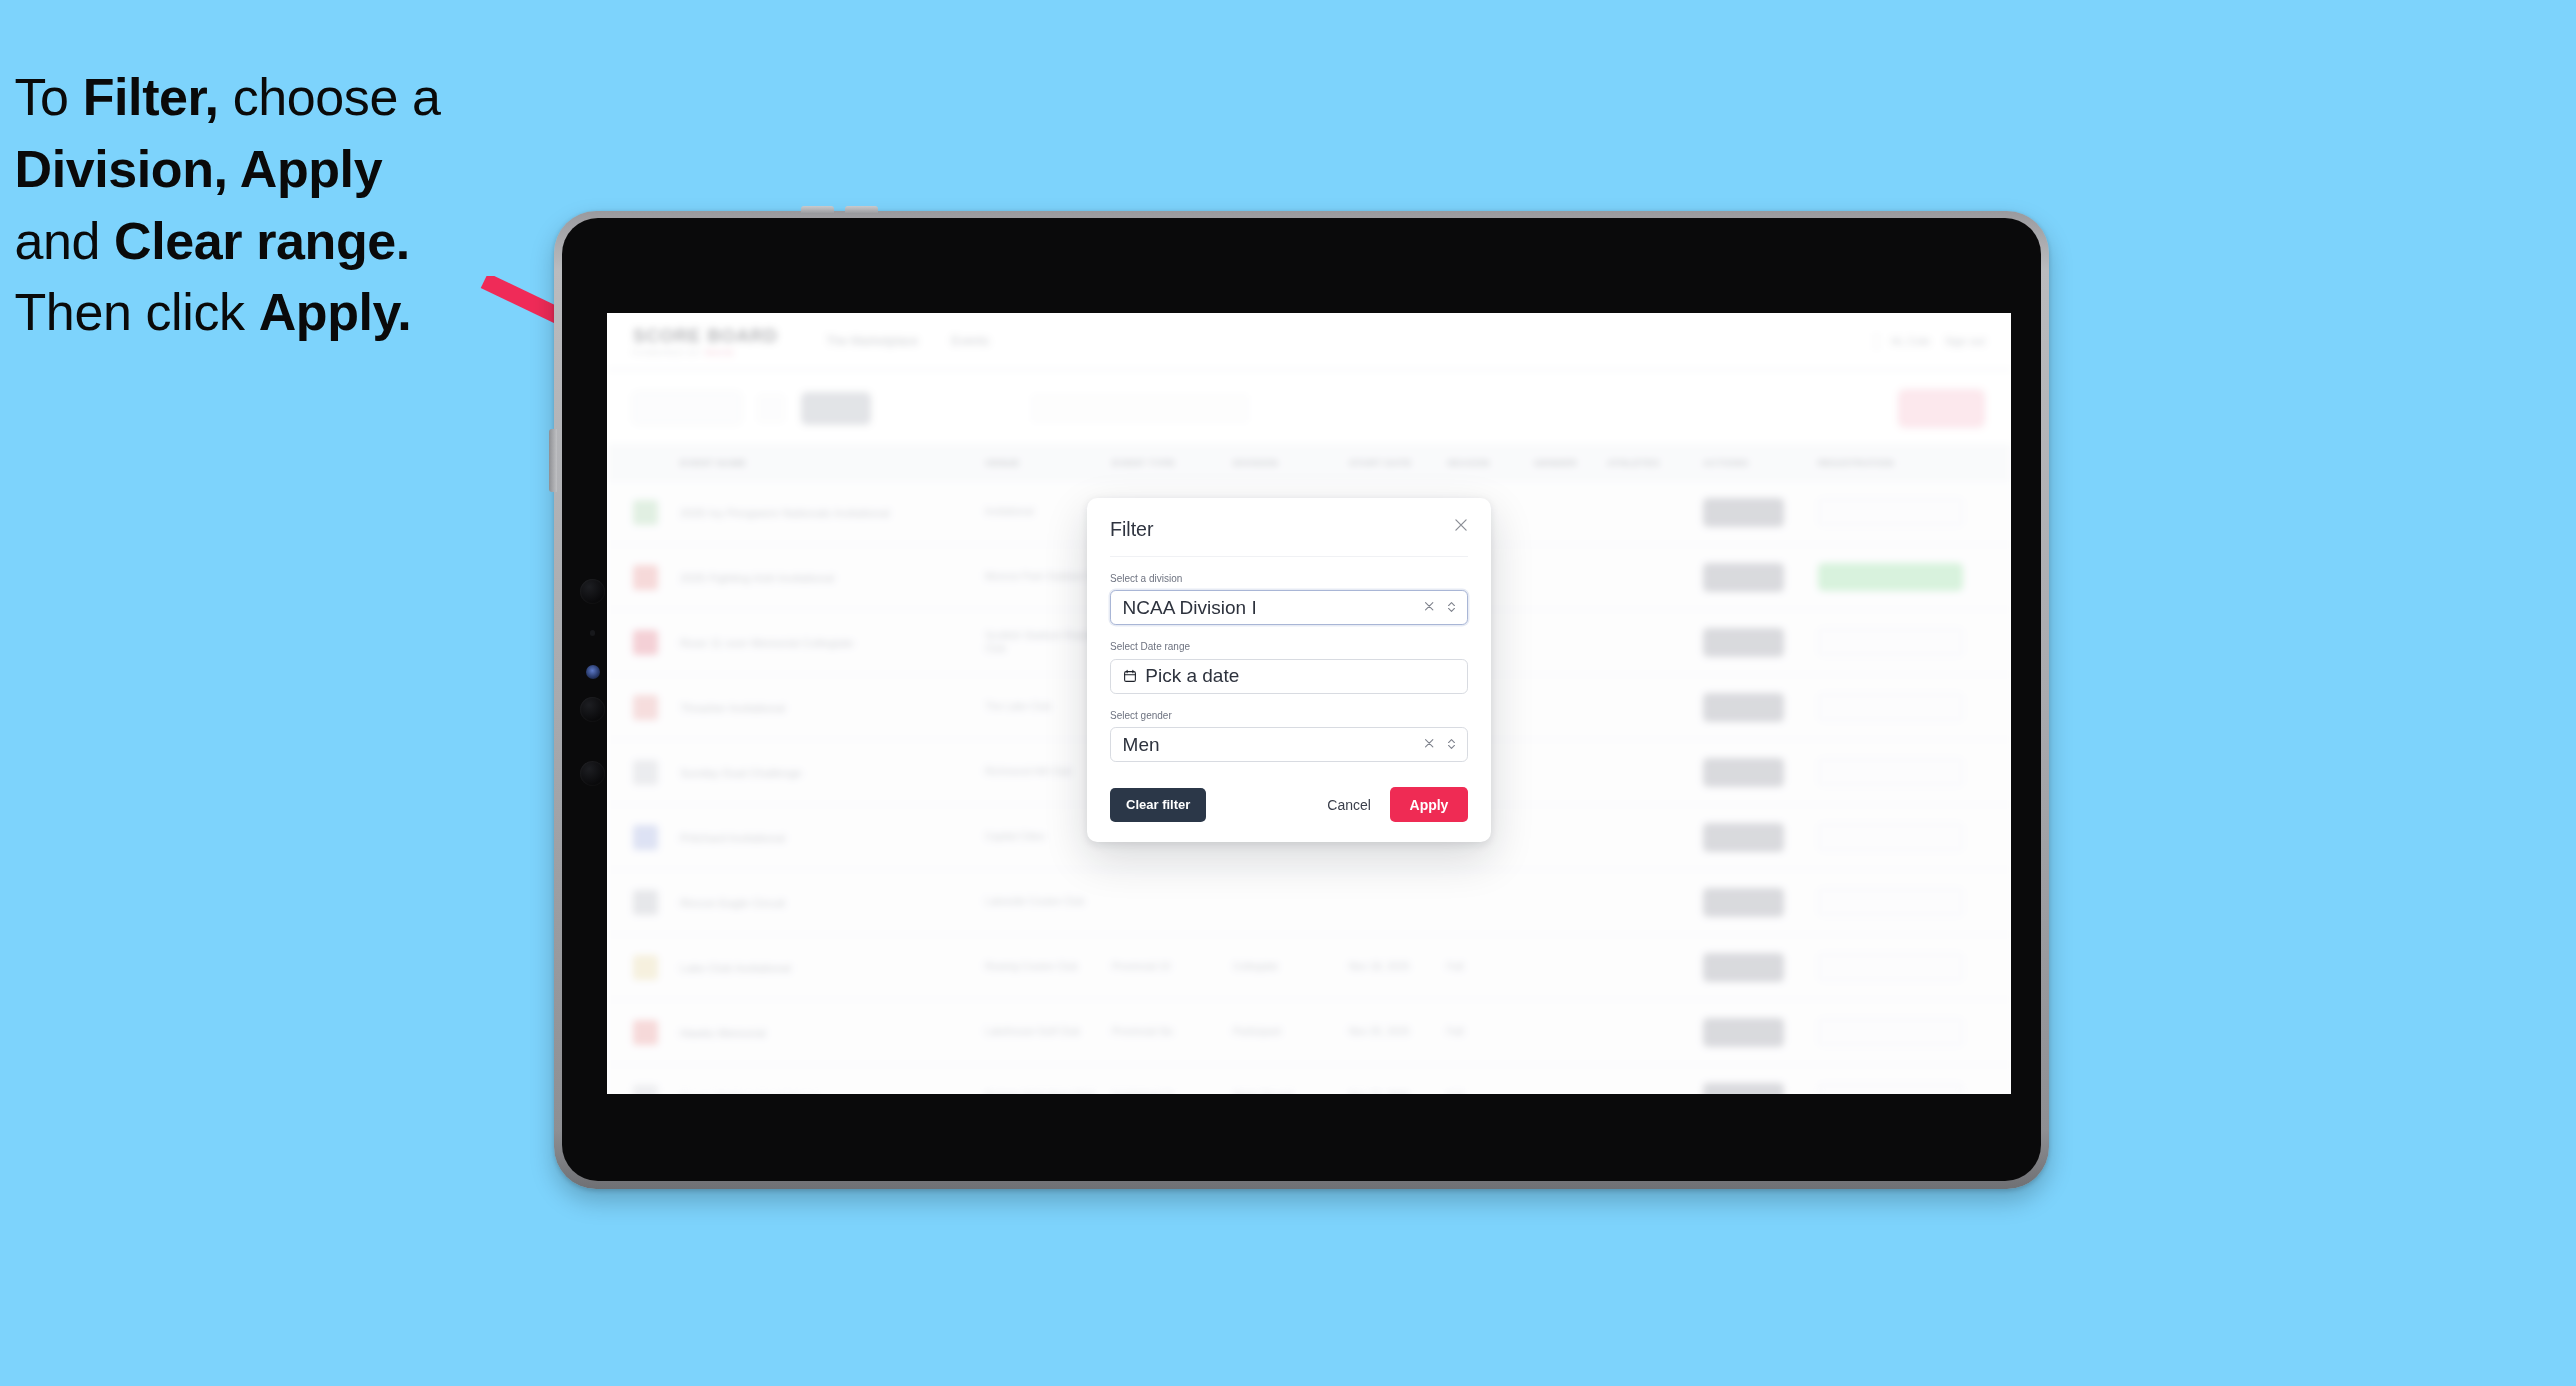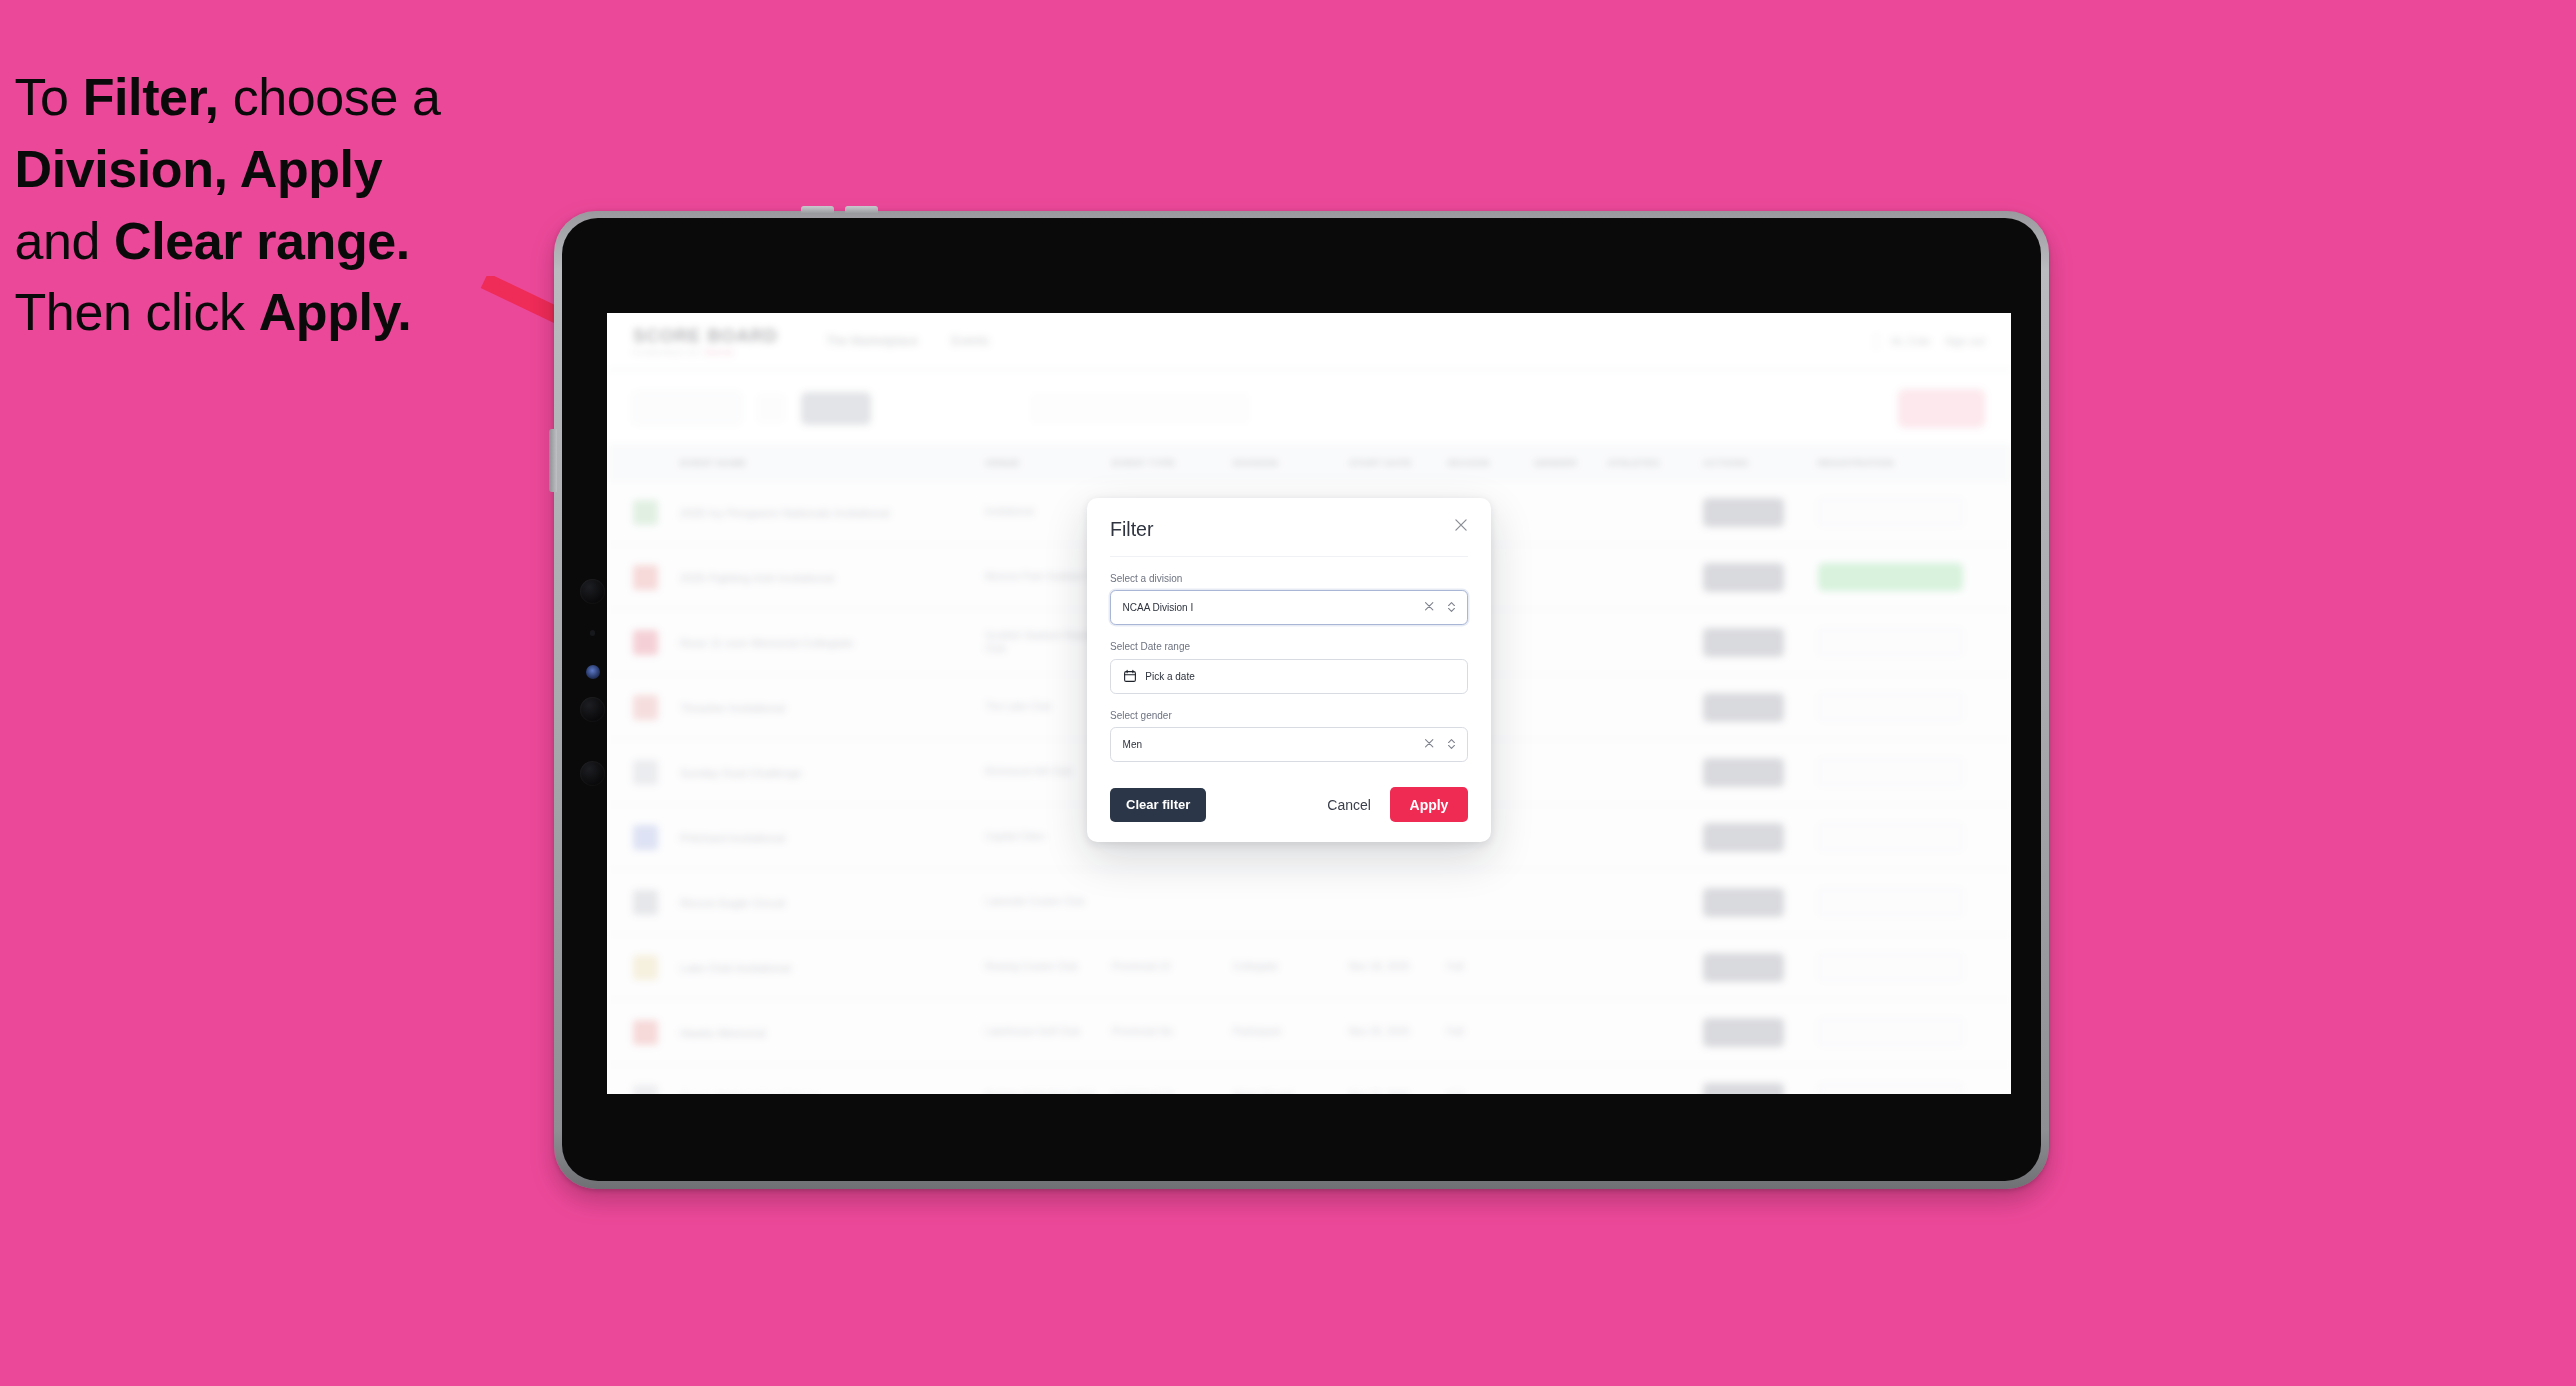--- a/index.html
+++ b/index.html
@@ -9,21 +9,21 @@
     height: 1386px;
     background: #ffffff;
     font-family: "Liberation Sans", sans-serif;
     overflow: hidden;
   }
 
   #stage {
     position: relative;
     width: 2576px;
     height: 1386px;
-    background: #ec4899;
+    background: #7dd3fc;
     padding-left: 36px;
   }
 
   
   #instruction {
     position: absolute;
     left: 14.5px;
     top: 62px;
     width: 538px;
     font-size: 52px;
@@ -225,21 +225,21 @@
     border-radius: 5.8px;
     border: 0.7px solid #d8dbe1;
     background: #ffffff;
     display: flex; align-items: center;
     padding: 0 11.6px;
   }
   .field-control.focused {
     border-color: #a9b6d6;
     box-shadow: 0 0 0 1.5px rgba(169,182,214,.28);
   }
-  .field-value { font-size: 10px; color: #2d323d; }
+  .field-value { font-size: 19px; color: #2d323d; }
   .field-adorn {
     position: absolute; right: 10.2px; top: 0; bottom: 0;
     display: flex; align-items: center; gap: 10.2px;
     color: #7e828c;
   }
   .cal-ico { margin-right: 8.7px; display: flex; align-items: center; color:#1d2129; }
 
   #modal-actions {
     margin-top: 25px;
     display: flex; align-items: center;

